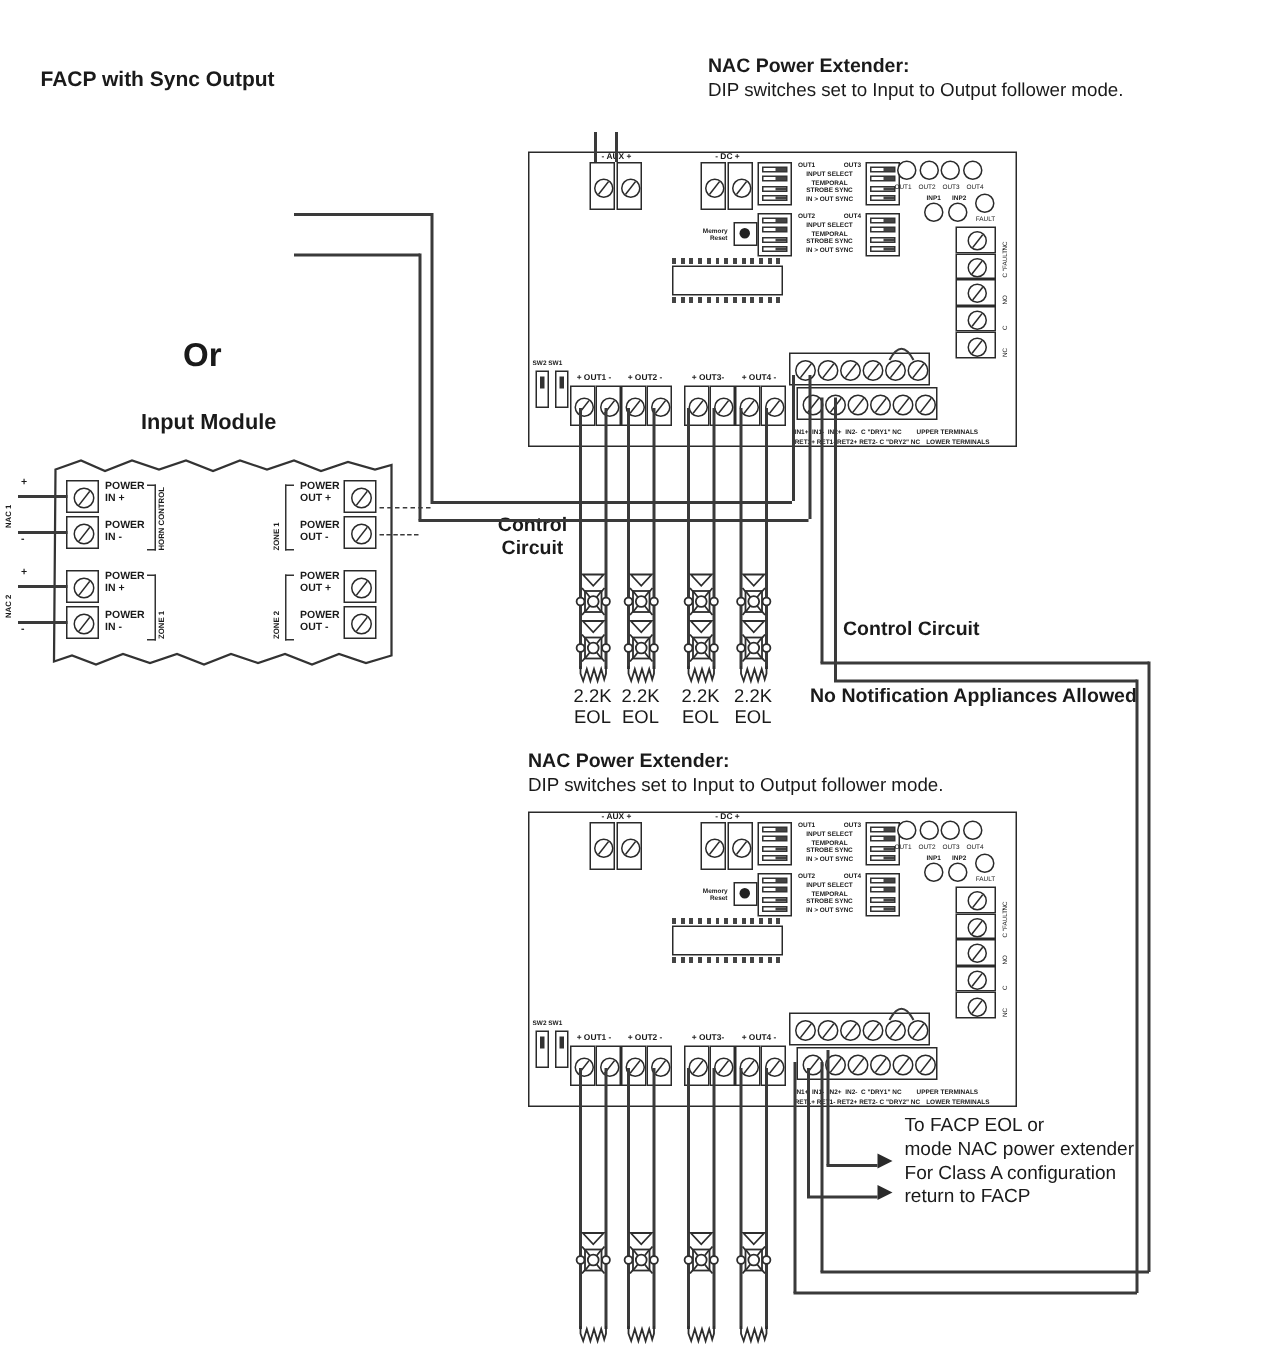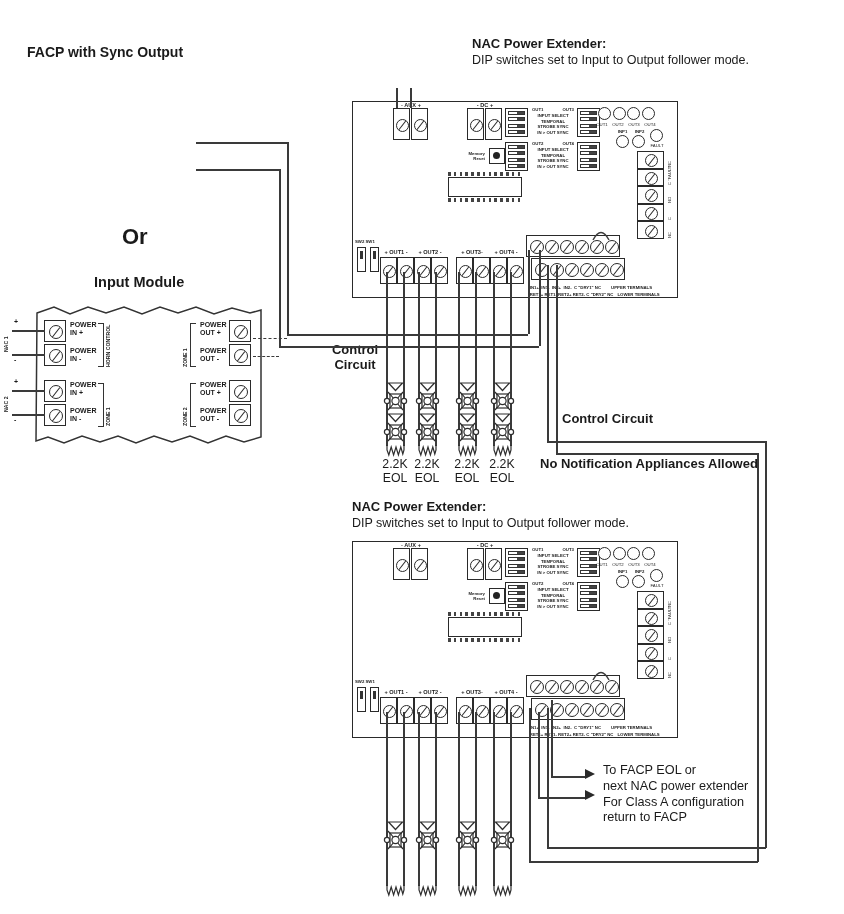--- a/index.html
+++ b/index.html
@@ -139,23 +139,23 @@
     <div>Control</div>
     <div>Circuit</div>
   </div>
 
   <div class="abs b t13" style="left:562px;top:411px">Control Circuit</div>
   <div class="abs b t13" style="left:540px;top:456px">No Notification Appliances Allowed</div>
 
   <div class="abs b t13" style="left:352px;top:499px">NAC Power Extender:</div>
   <div class="abs" style="left:352px;top:516px;font-size:12.5px">DIP switches set to Input to Output follower mode.</div>
 
-  <div class="abs" style="left:603px;top:763px;font-size:12.7px;line-height:15.8px">
+  <div class="abs" style="left:603px;top:743px;font-size:12.7px;line-height:15.8px">
     <div>To FACP EOL or</div>
-    <div>next NAC power extender</div>
+    <div>mode NAC power extender</div>
     <div>For Class A configuration</div>
     <div>return to FACP</div>
   </div>
   <div class="ah" style="left:585px;top:769px"></div>
   <div class="ah" style="left:585px;top:790px"></div>
 
 <div class="board" id="board1" style="left: 352px; top: 101px;">
   <div class="abs t5 b c" style="left:36px;top:0"><span style="width:44px;display:inline-block">- AUX +</span></div>
   <div class="abs t5 b c" style="left:110px;top:0"><span style="width:44px;display:inline-block">- DC +</span></div>
 

